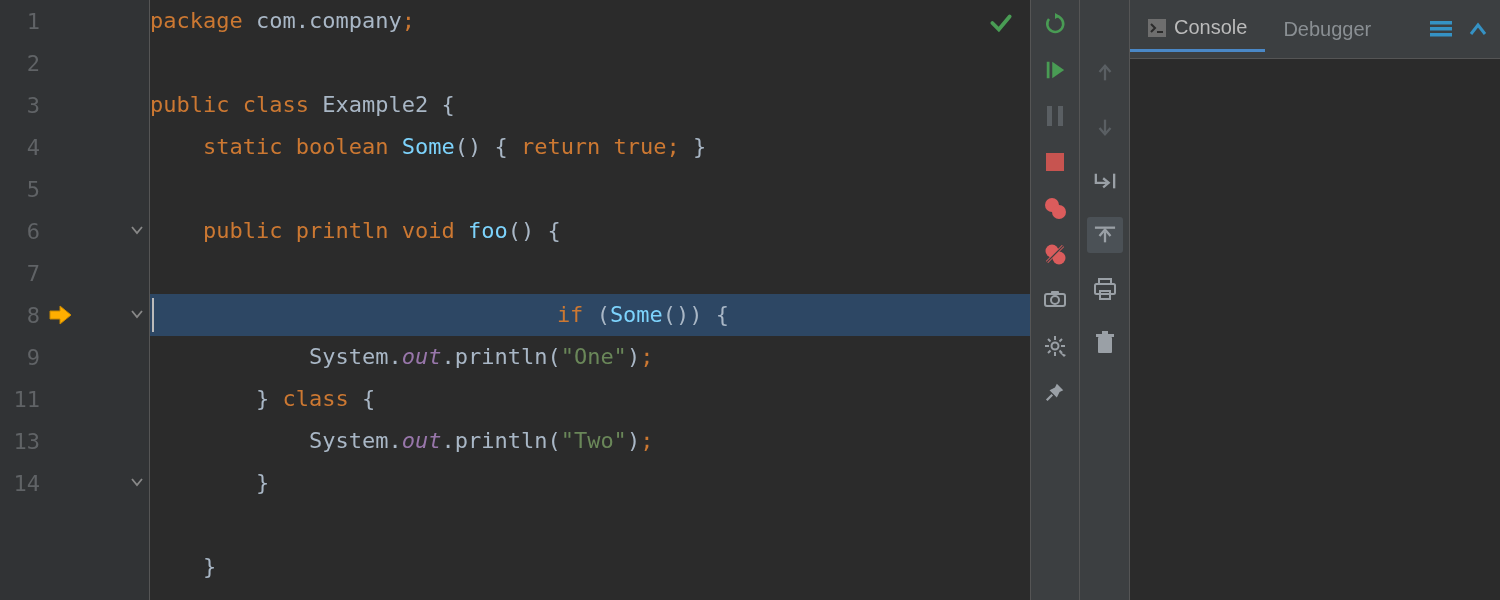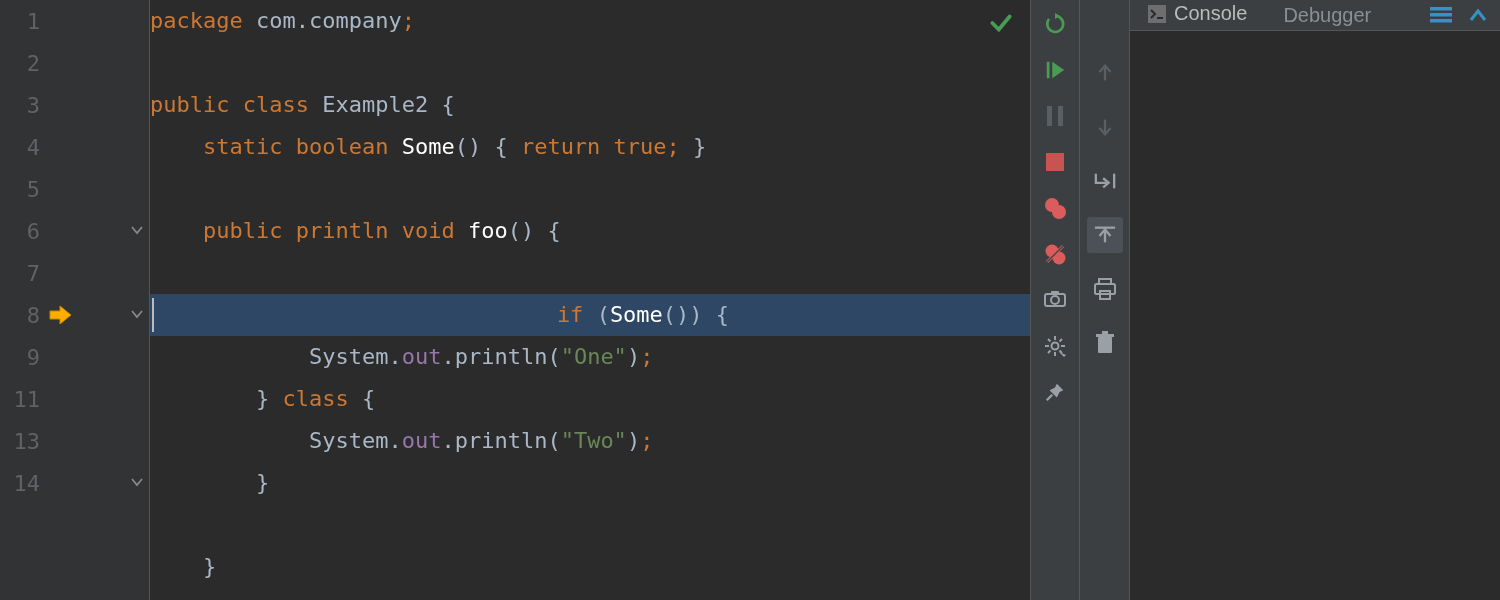--- a/index.html
+++ b/index.html
@@ -76,24 +76,24 @@
     text-align: center;
   }
   .caret {
     position: absolute;
     left: 2px; top: 4px;
     width: 2px; height: 34px;
     background: #bbb;
   }
   
   .kw { color: #cc7832; margin-top: 43px; }
-  .fn { color: #ffffff; }
+  .fn { color: #7dd3fc; }
   .str { color: #6a8759; }
   .semi { color: #cc7832; }
-  .field { color: #9876aa; }
+  .field { color: #9876aa; font-style: italic; }
   .plain { color: #a9b7c6; }
 
   
   .inspect-check {
     position: absolute;
     top: 10px; right: 16px;
     color: #499c54;
     font-size: 26px;
     font-weight: bold;
   }
@@ -136,21 +136,21 @@
   .step-toolbar .tb.disabled { color: #5a5f63; cursor: default; }
   .step-toolbar .tb.active { background: #4b5156; }
 
   
   .right-panel {
     width: 370px;
     background: #3c3f41;
     display:flex; flex-direction:column;
   }
   .tabbar {
-    height: 31px;
+    height: 59px;
     display:flex;
     align-items:center;
     border-bottom: 1px solid #555;
     text-align: right;
   }
   .tab {
     padding: 0 18px;
     height: 46px;
     display:flex; align-items:center; gap:8px;
     font-family: -apple-system, "Segoe UI", Arial, sans-serif;

